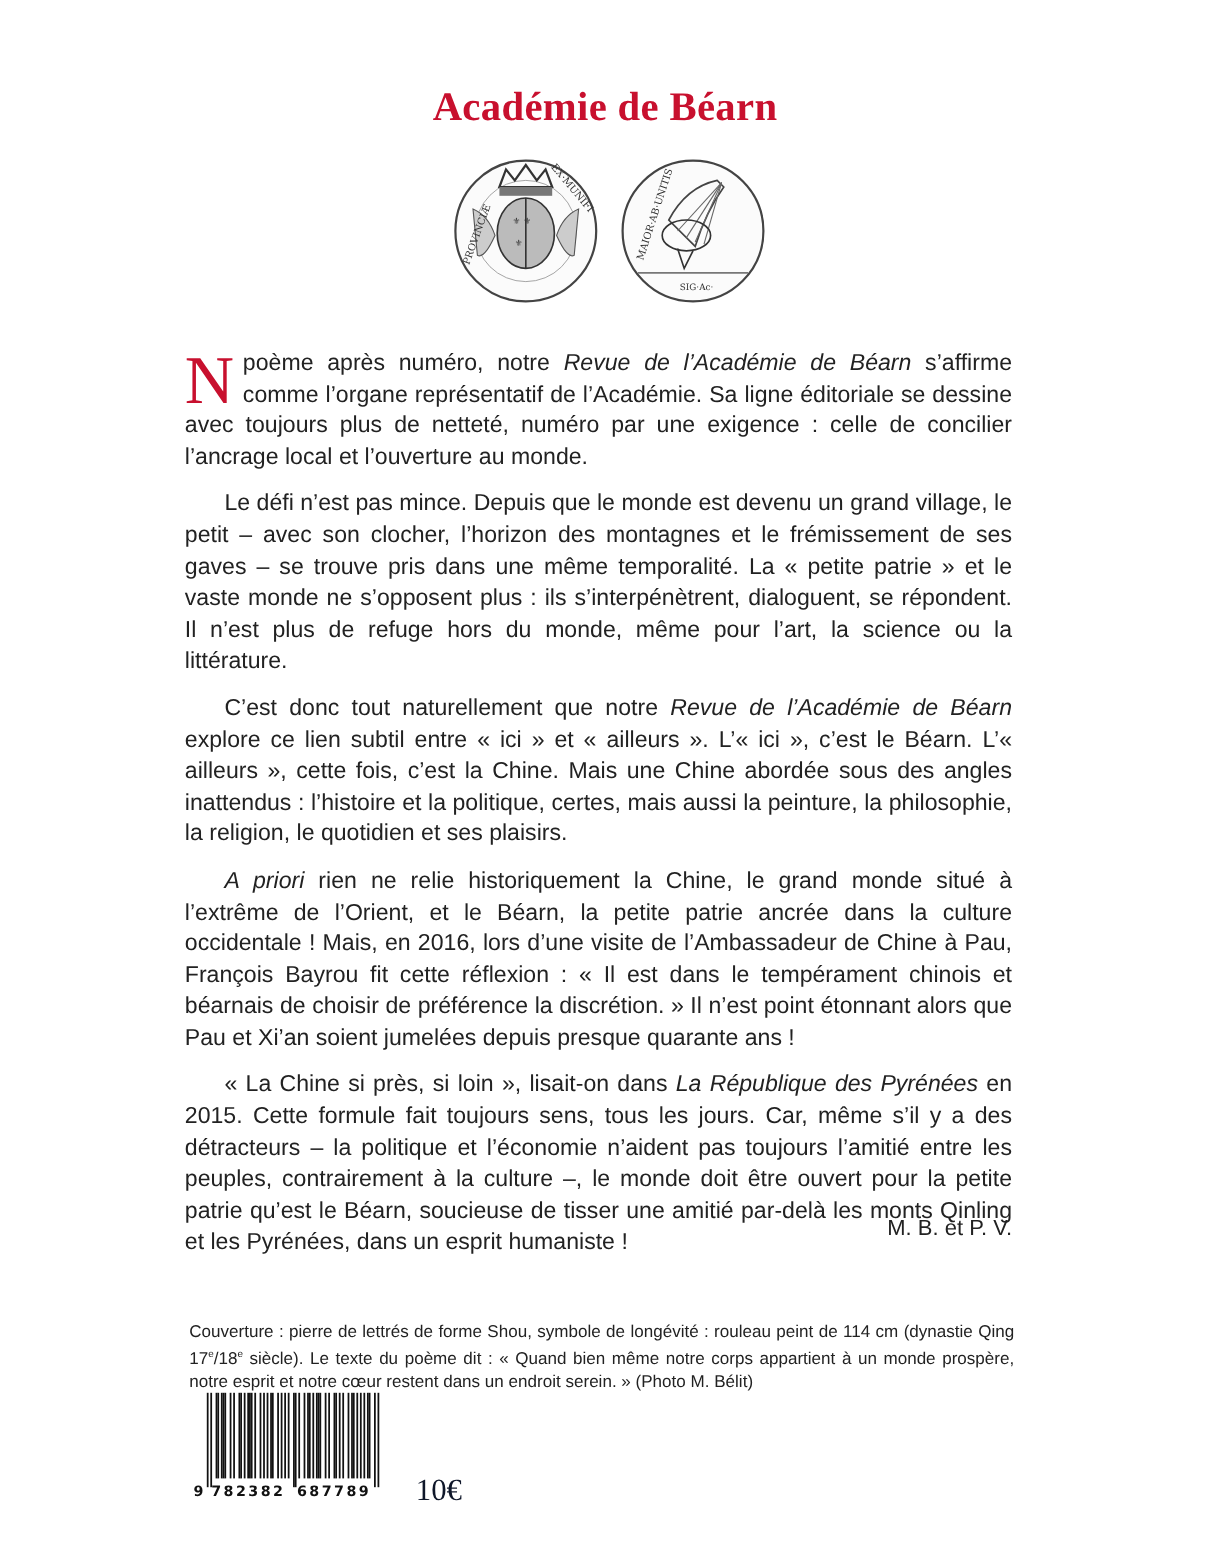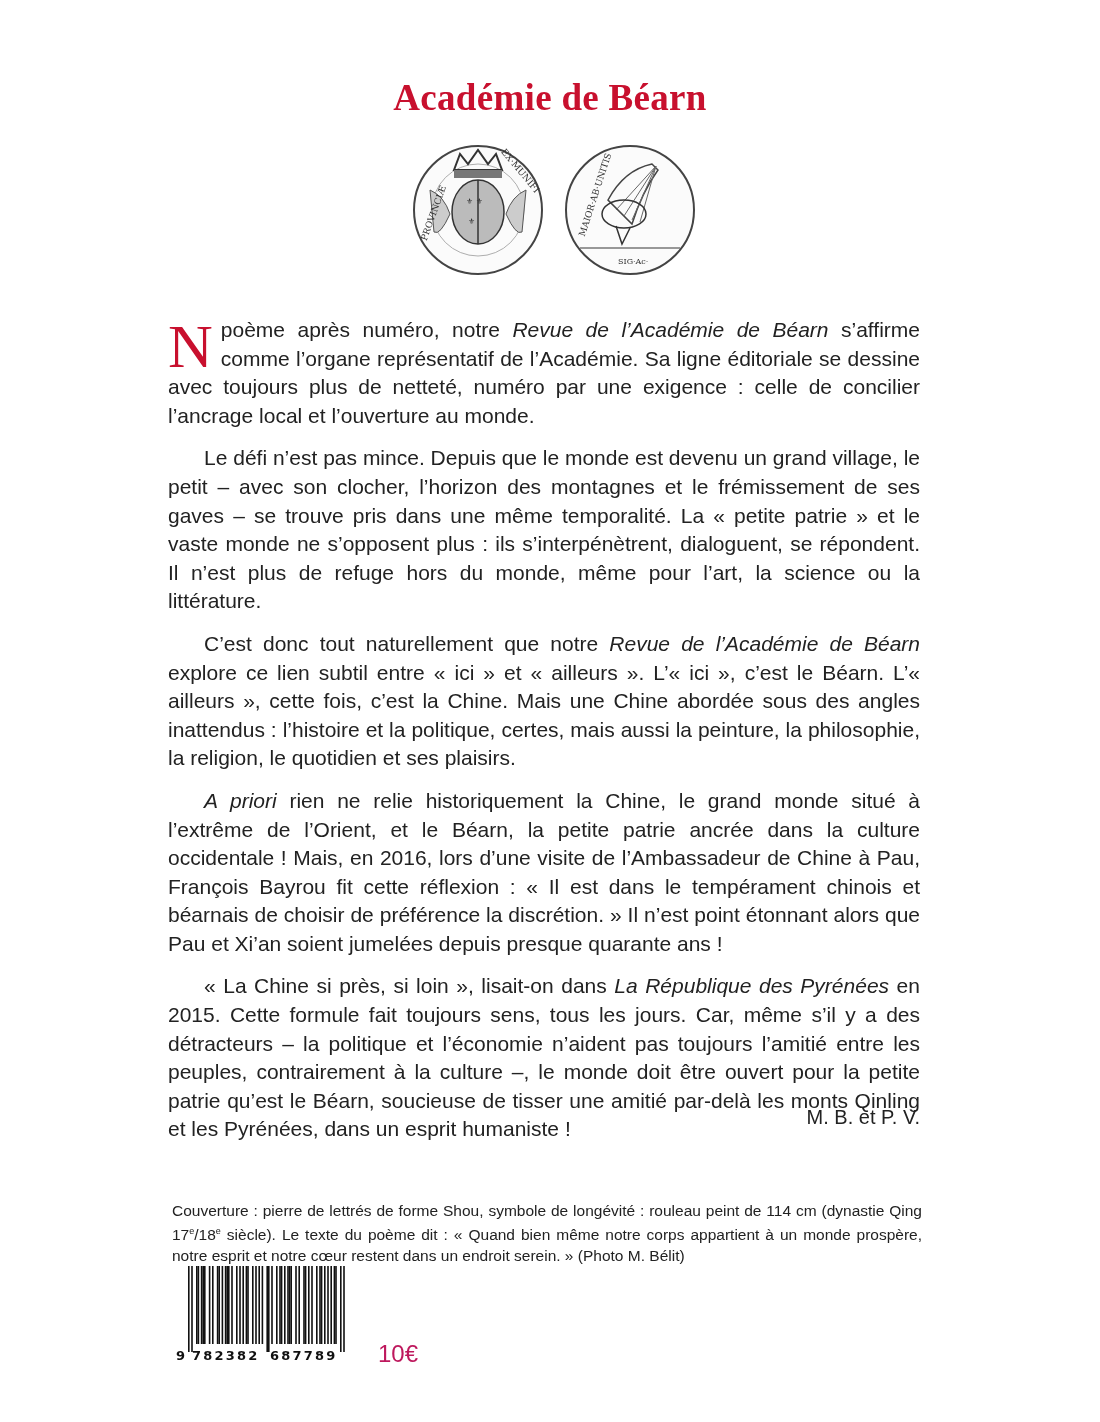--- a/index.html
+++ b/index.html
@@ -27,21 +27,21 @@
     }
     .caption {
       position: absolute; left: 172px; width: 750px; top: 1152px;
       font-family: "Liberation Sans", sans-serif; font-size: 15.5px; line-height: 21px;
       text-align: justify; color: #222; margin-top: 48px;
     }
     .caption sup { font-size: 9px; }
     .barcode { position: absolute; left: 176px; top: 1266px; width: 172px; height: 96px; }
     .price {
       position: absolute; left: 378px; top: 1340px;
-      font-family: Liberation Sans, sans-serif; font-size: 24px; color: #be185d;
+      font-family: Liberation Serif, serif; font-size: 28px; color: #0f172a;
     }
     em { }
   </style>
 </head>
 <body>
 
 <div class="title">Académie de Béarn</div>
 
 <svg class="medals" viewBox="0 0 290 140">
   <g>

